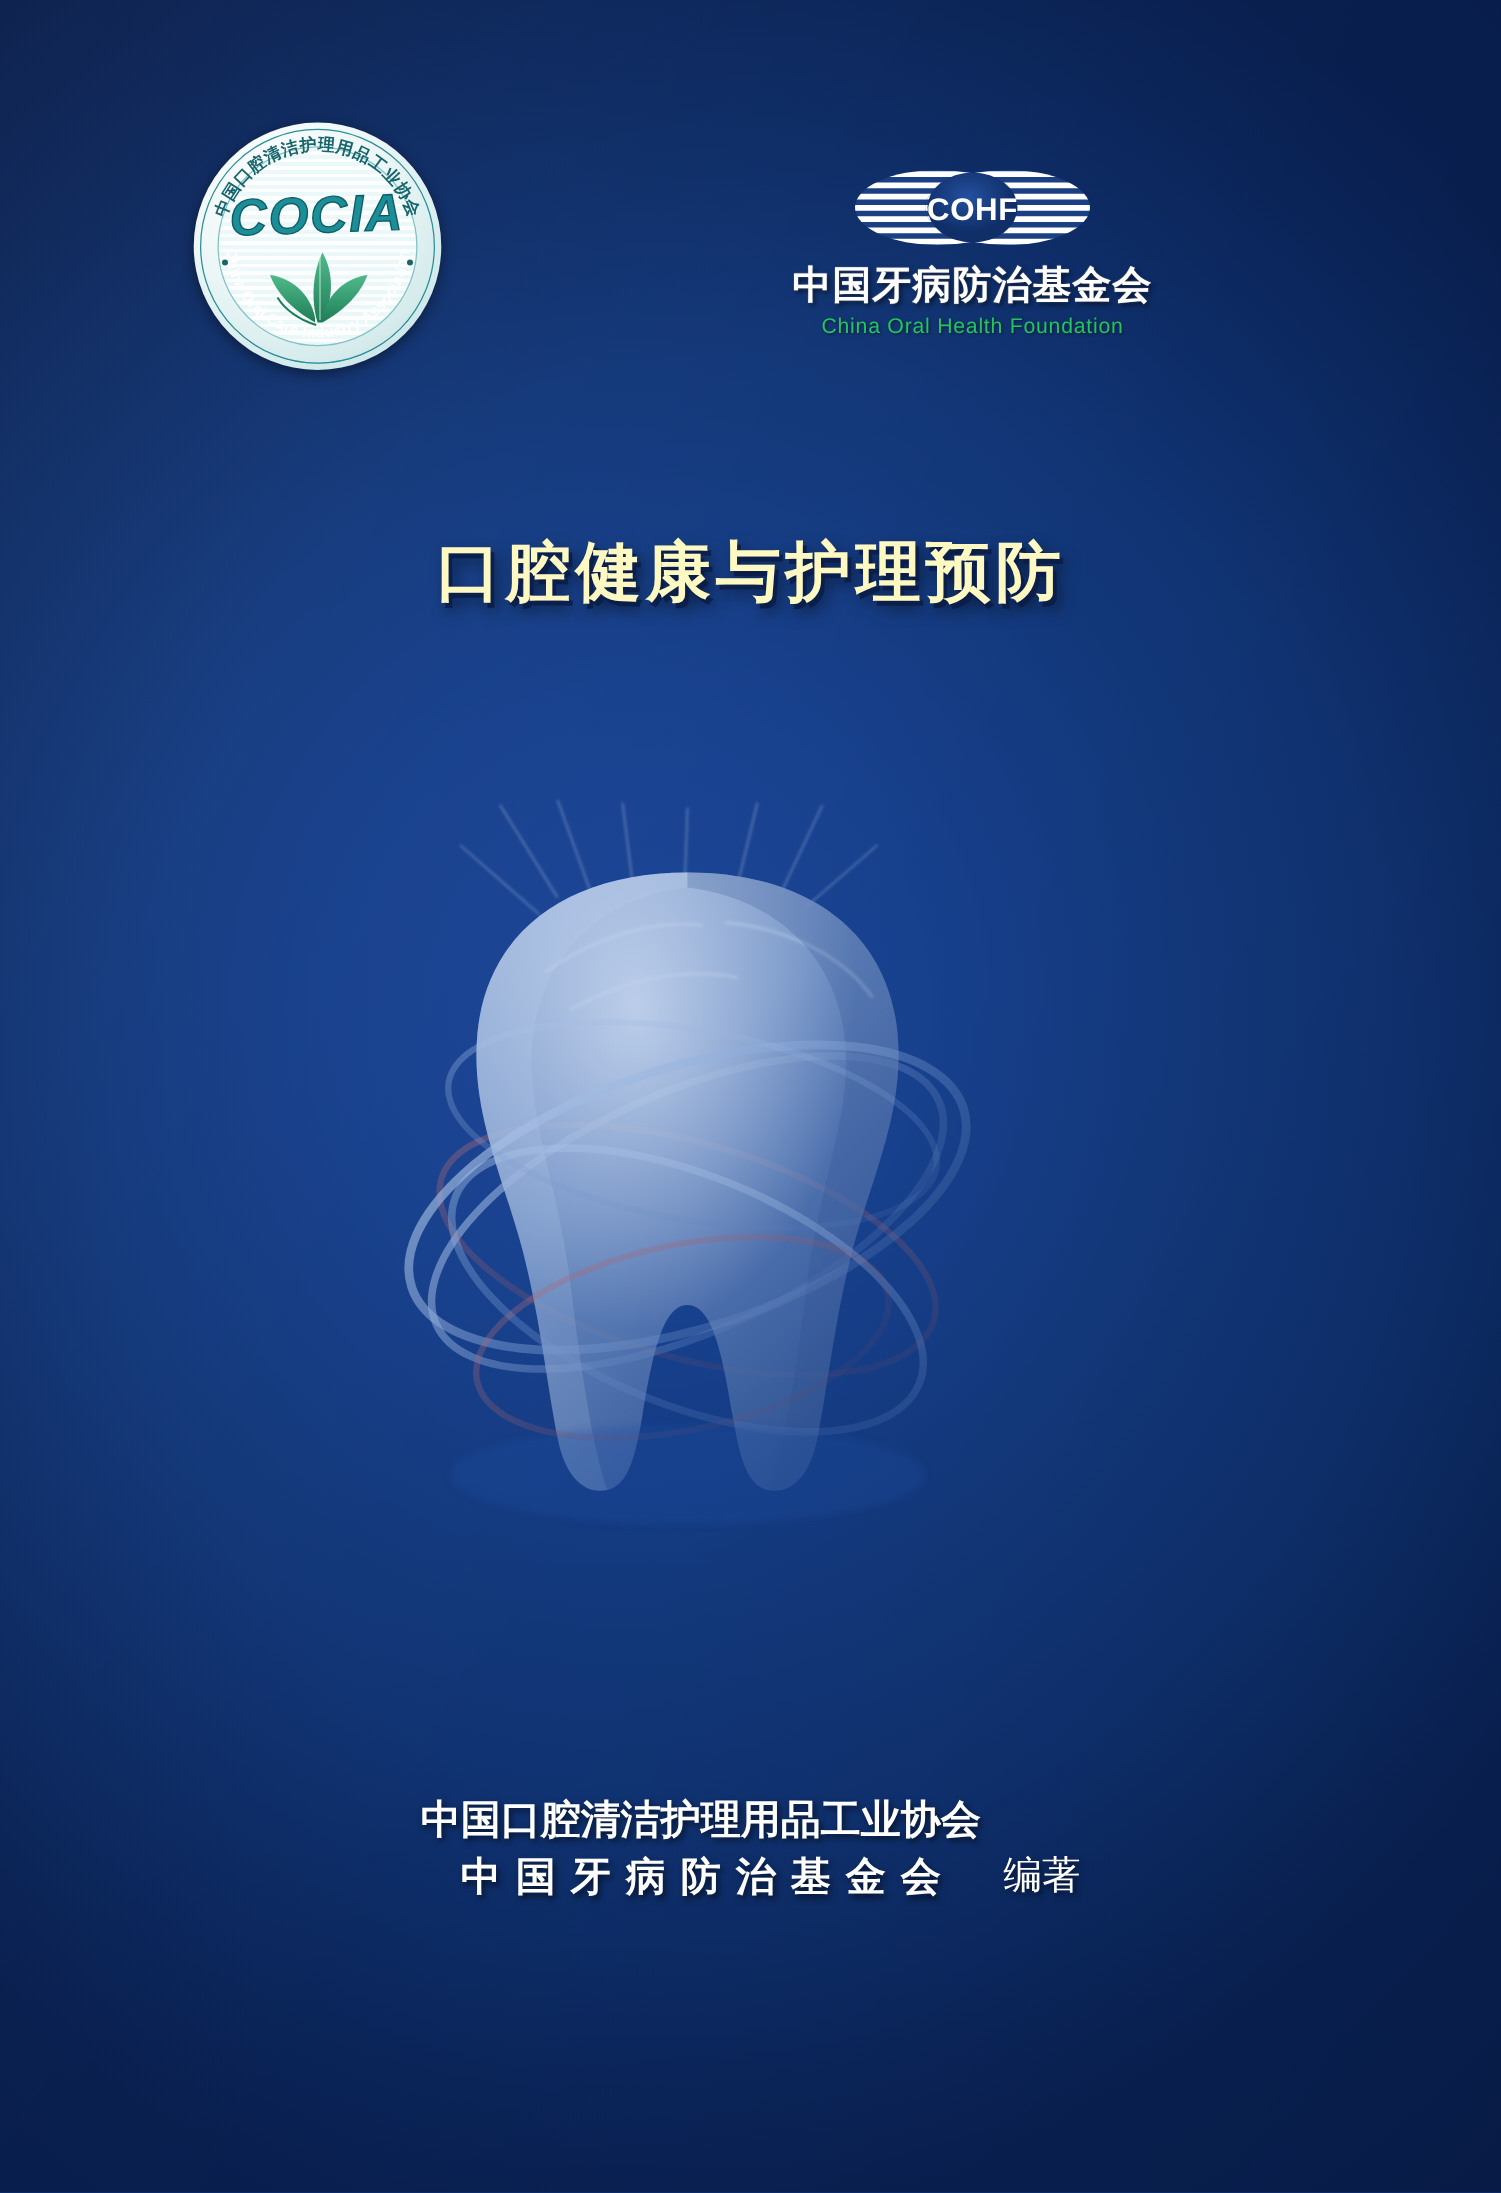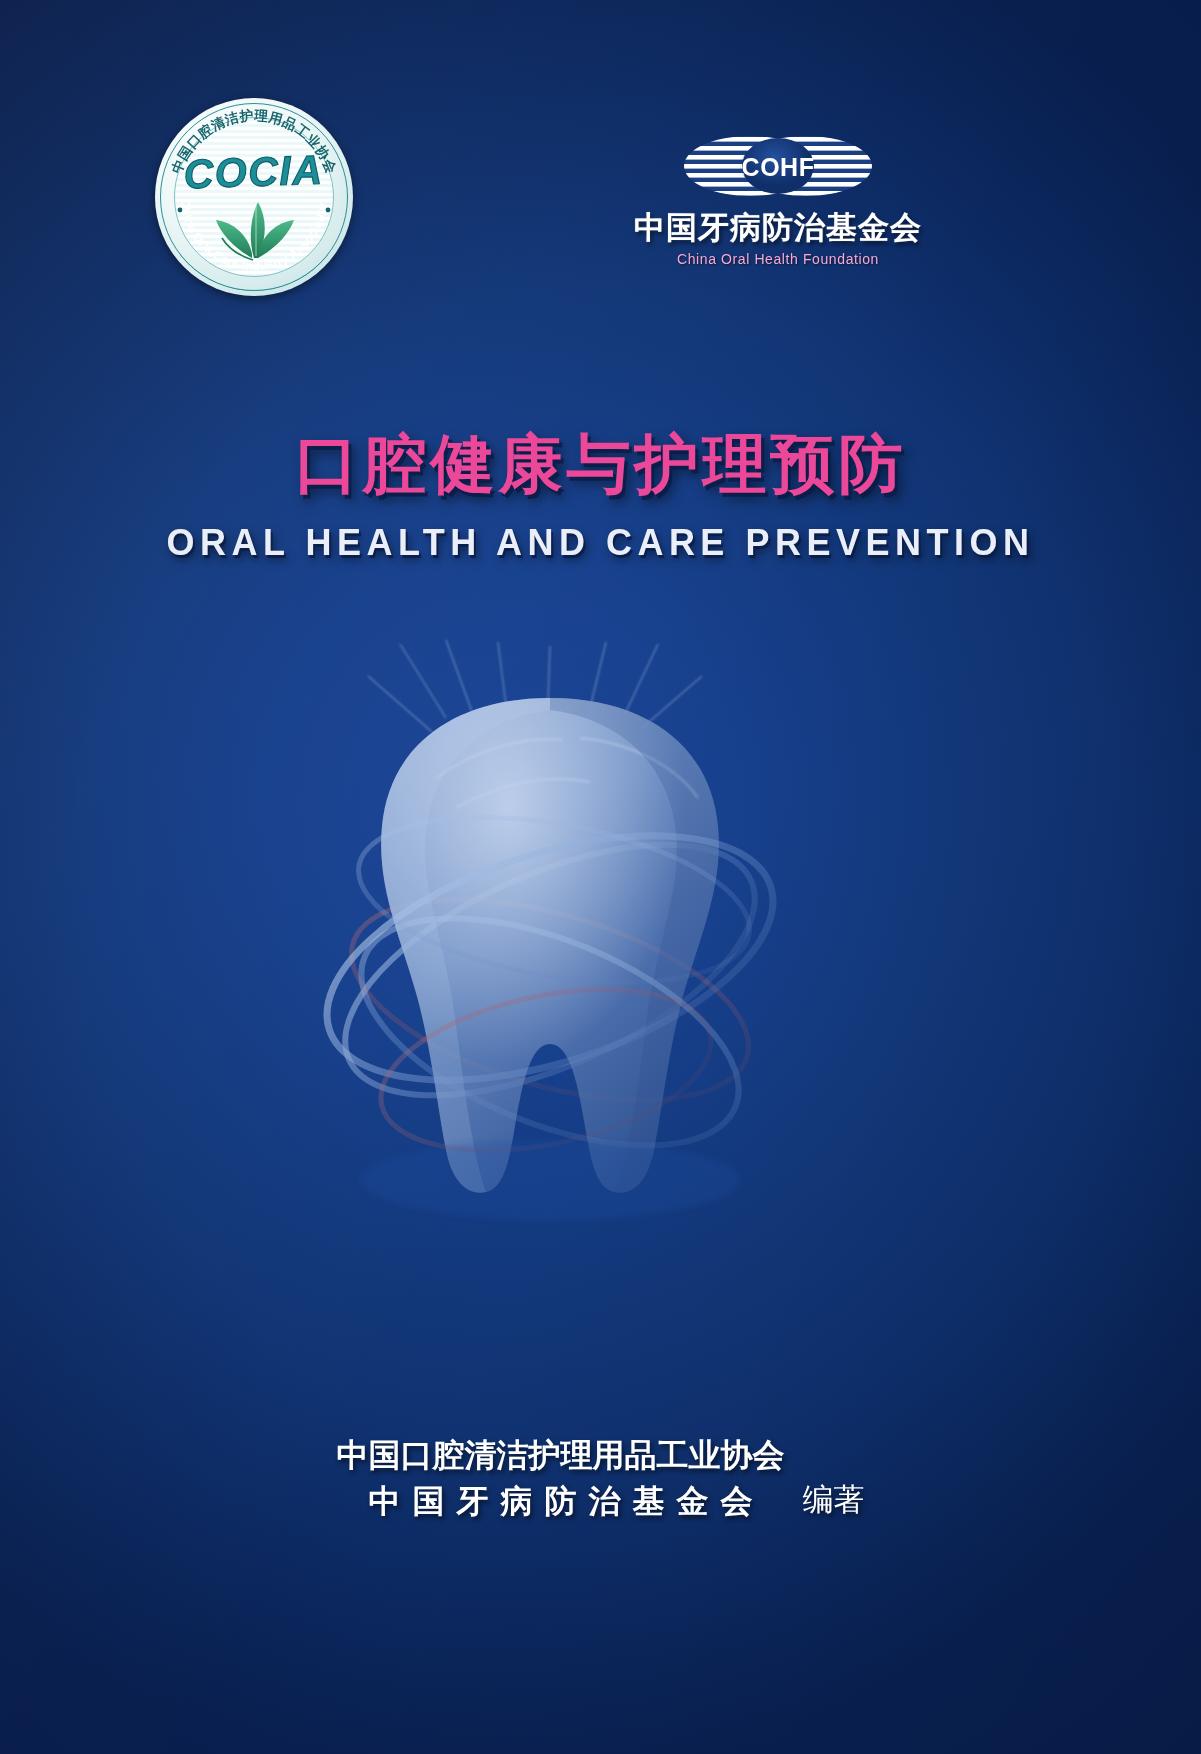--- a/index.html
+++ b/index.html
@@ -93,37 +93,37 @@
     text-align: center;
     color: #ffffff;
     font-size: 31px;
     font-weight: 700;
     letter-spacing: 1px;
     line-height: 1.05;
     text-shadow: 2px 3px 4px rgba(0,0,0,0.55), 0 0 1px rgba(255,255,255,0.6);
   }
   .cohf-en {
     text-align: center;
-    color: #f9a8d4;
-    font-size: 14px;
+    color: #22c55e;
+    font-size: 17px;
     font-weight: 400;
     letter-spacing: 0.6px;
     margin-top: 6px;
     text-shadow: 1px 1px 2px rgba(0,0,0,0.5);
   }
 
   
   .title-zone {
     position: absolute;
     left: 0; right: 0; top: 432px;
     text-align: center;
   }
   .title-cn {
-    color: #ec4899;
-    font-size: 64px;
+    color: #fef9c3;
+    font-size: 52px;
     font-weight: 700;
     letter-spacing: 4px;
     line-height: 1;
     text-shadow:
       3px 4px 0 rgba(10,28,70,0.85),
       5px 7px 12px rgba(0,0,0,0.55);
   }
   .title-en {
     color: #e9eef8;
     font-size: 36px;
@@ -260,21 +260,20 @@
         <ellipse cx="100" cy="36" rx="36" ry="28" fill="url(#ovG)"></ellipse>
         <text x="100" y="46" text-anchor="middle" font-family="'Liberation Sans', sans-serif" font-size="25" font-weight="700" fill="#ffffff" letter-spacing="0.5">COHF</text>
       </svg>
     </div>
     <div class="cohf-name">中国牙病防治基金会</div>
     <div class="cohf-en">China Oral Health Foundation</div>
   </div>
 
   <div class="title-zone">
     <div class="title-cn">口腔健康与护理预防</div>
-    <div class="title-en">ORAL HEALTH AND CARE PREVENTION</div>
   </div>
 
   <div class="art">
     <svg viewBox="0 0 620 620">
       <defs>
         <linearGradient id="toothG" x1="0.15" y1="0" x2="0.85" y2="1">
           <stop offset="0%" stop-color="#9db6dd" stop-opacity="0.88"></stop>
           <stop offset="38%" stop-color="#7e9dcd" stop-opacity="0.80"></stop>
           <stop offset="72%" stop-color="#5c7cb4" stop-opacity="0.66"></stop>
           <stop offset="100%" stop-color="#3f5f99" stop-opacity="0.55"></stop>

